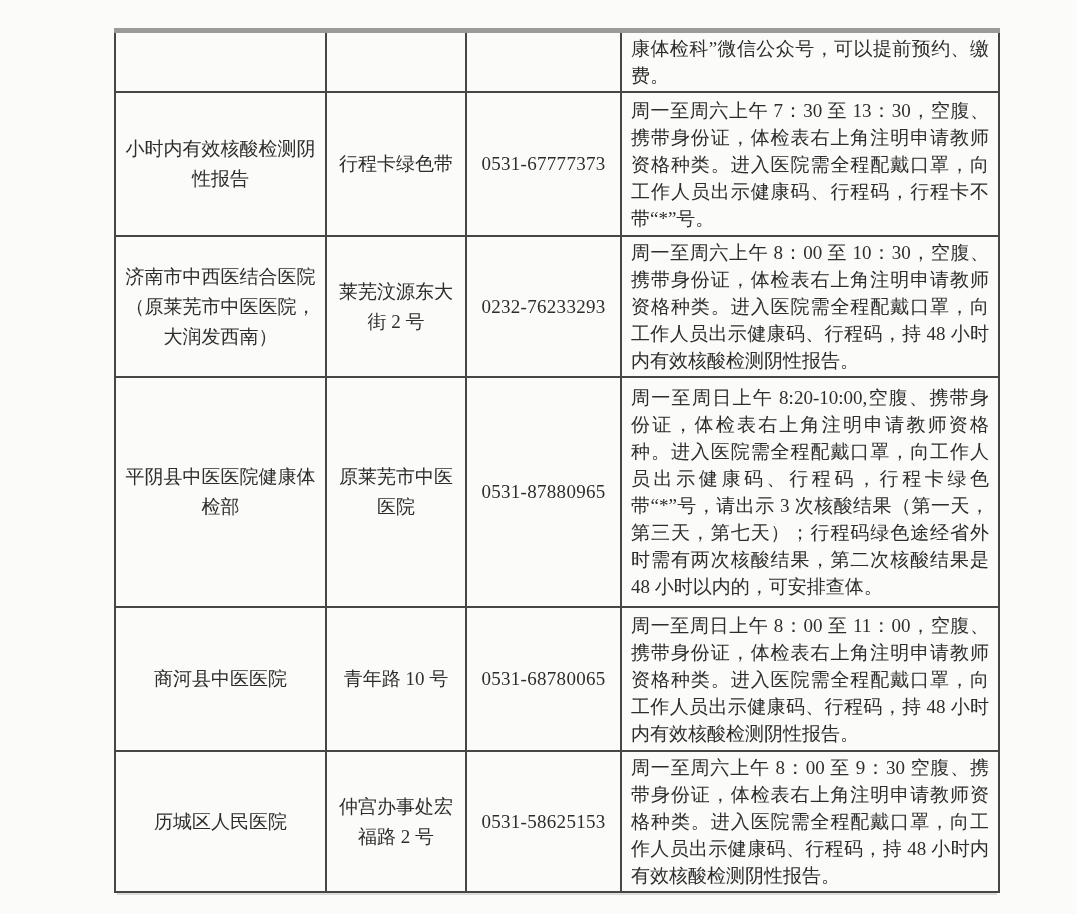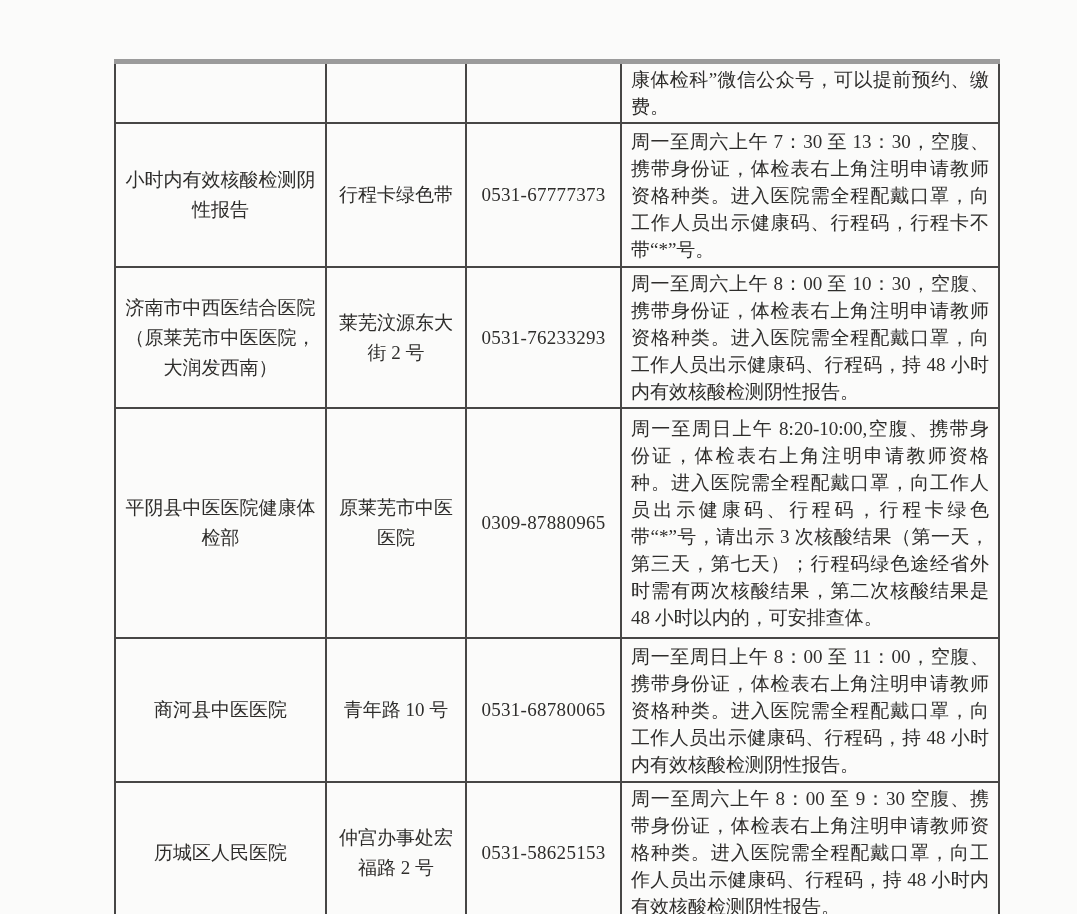--- a/index.html
+++ b/index.html
@@ -11,21 +11,20 @@
     height: 914px;
     background: #fbfbfa;
     position: relative;
     overflow: hidden;
     font-family: "Liberation Serif", "DejaVu Serif", serif;
     color: #2e2d2b;
   }
   .page {
     position: absolute;
     inset: 0;
-    margin-top: 31px;
   }
   table.clinic-table {
     position: absolute;
     left: 114px;
     top: 28px;
     width: 884px;
     border-collapse: collapse;
     table-layout: fixed;
     border: 2px solid #474645;
     border-top: 5px solid #9b9b9b;
@@ -78,27 +77,27 @@
       </tr>
       <tr class="r2">
         <td class="c-name">小时内有效核酸检测阴性报告</td>
         <td class="c-addr">行程卡绿色带</td>
         <td class="c-phone">0531-67777373</td>
         <td class="c-notes">周一至周六上午 7：30 至 13：30，空腹、携带身份证，体检表右上角注明申请教师资格种类。进入医院需全程配戴口罩，向工作人员出示健康码、行程码，行程卡不带“*”号。</td>
       </tr>
       <tr class="r3">
         <td class="c-name">济南市中西医结合医院（原莱芜市中医医院，大润发西南）</td>
         <td class="c-addr">莱芜汶源东大街 2 号</td>
-        <td class="c-phone">0531-76233293</td>
+        <td class="c-phone">0232-76233293</td>
         <td class="c-notes">周一至周六上午 8：00 至 10：30，空腹、携带身份证，体检表右上角注明申请教师资格种类。进入医院需全程配戴口罩，向工作人员出示健康码、行程码，持 48 小时内有效核酸检测阴性报告。</td>
       </tr>
       <tr class="r4">
         <td class="c-name">平阴县中医医院健康体检部</td>
         <td class="c-addr">原莱芜市中医医院</td>
-        <td class="c-phone">0309-87880965</td>
+        <td class="c-phone">0531-87880965</td>
         <td class="c-notes">周一至周日上午 8:20-10:00,空腹、携带身份证，体检表右上角注明申请教师资格种。进入医院需全程配戴口罩，向工作人员出示健康码、行程码，行程卡绿色带“*”号，请出示 3 次核酸结果（第一天，第三天，第七天）；行程码绿色途经省外时需有两次核酸结果，第二次核酸结果是 48 小时以内的，可安排查体。</td>
       </tr>
       <tr class="r5">
         <td class="c-name">商河县中医医院</td>
         <td class="c-addr">青年路 10 号</td>
         <td class="c-phone">0531-68780065</td>
         <td class="c-notes">周一至周日上午 8：00 至 11：00，空腹、携带身份证，体检表右上角注明申请教师资格种类。进入医院需全程配戴口罩，向工作人员出示健康码、行程码，持 48 小时内有效核酸检测阴性报告。</td>
       </tr>
       <tr class="r6">
         <td class="c-name">历城区人民医院</td>

